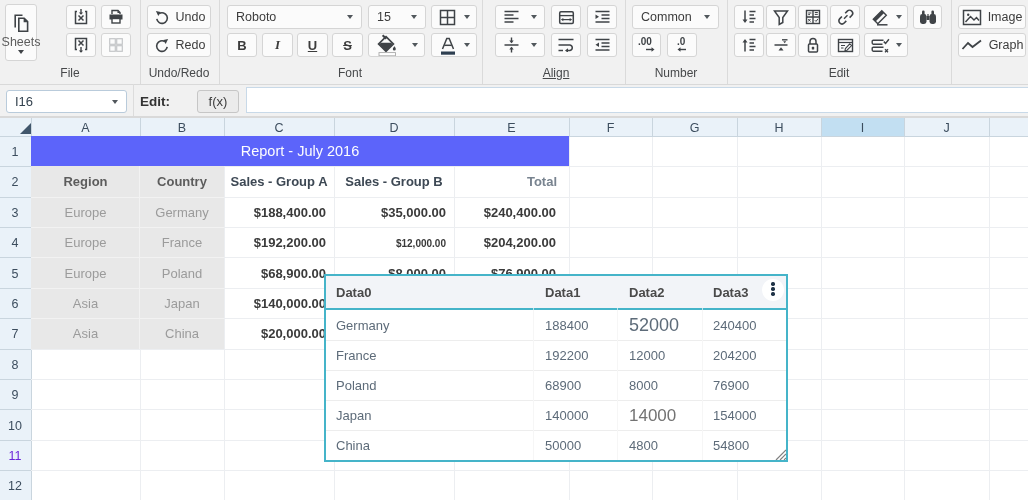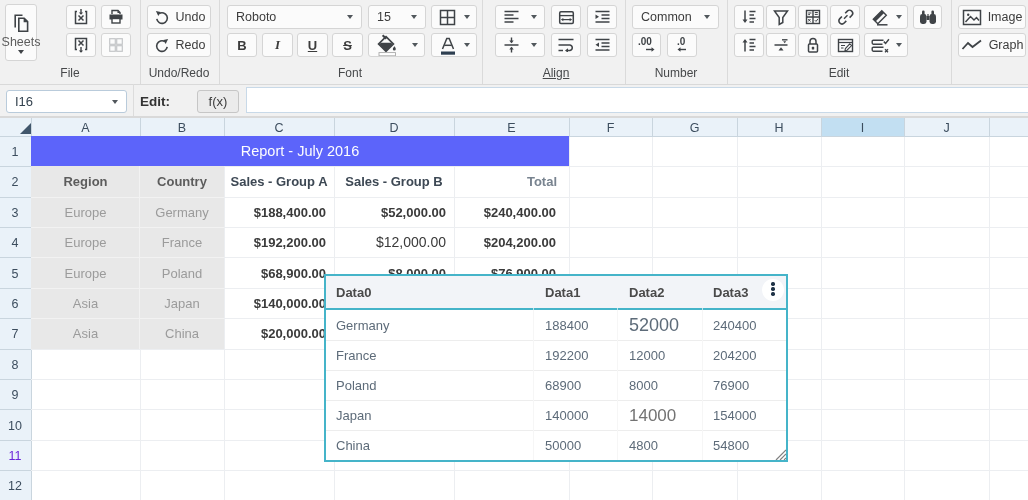--- a/index.html
+++ b/index.html
@@ -385,26 +385,26 @@
 <div style="left:31px;top:287.79999999999995px;width:193px;height:1px;background:#f2f2f2;"></div>
 <div style="left:31px;top:318.2px;width:193px;height:1px;background:#f2f2f2;"></div>
 <div class="t" style="left:85.5px;top:181.4px;transform:translate(-50%,-50%);"><span style="font-size:13px;font-weight:bold;color:#5c5c5c;">Region</span></div>
 <div class="t" style="left:182px;top:181.4px;transform:translate(-50%,-50%);"><span style="font-size:13px;font-weight:bold;color:#5c5c5c;">Country</span></div>
 <div class="t" style="left:279px;top:181.4px;transform:translate(-50%,-50%);"><span style="font-size:13px;font-weight:bold;color:#3d4854;">Sales - Group A</span></div>
 <div class="t" style="left:394px;top:181.4px;transform:translate(-50%,-50%);"><span style="font-size:13px;font-weight:bold;color:#3d4854;">Sales - Group B</span></div>
 <div class="t" style="left:557px;top:181.4px;transform:translate(-100%,-50%);"><span style="font-size:13px;font-weight:bold;color:#78838f;">Total</span></div>
 <div class="t" style="left:85.5px;top:211.79999999999998px;transform:translate(-50%,-50%);"><span style="font-size:13px;color:#9b9b9b;">Europe</span></div>
 <div class="t" style="left:182px;top:211.79999999999998px;transform:translate(-50%,-50%);"><span style="font-size:13px;color:#9b9b9b;">Germany</span></div>
 <div class="t" style="left:326px;top:211.79999999999998px;transform:translate(-100%,-50%);"><span style="font-size:13px;font-weight:600;color:#3a3a3a;">$188,400.00</span></div>
-<div class="t" style="left:446px;top:211.79999999999998px;transform:translate(-100%,-50%);"><span style="font-size:13px;font-weight:600;color:#3a3a3a;">$52,000.00</span></div>
+<div class="t" style="left:446px;top:211.79999999999998px;transform:translate(-100%,-50%);"><span style="font-size:13px;font-weight:600;color:#3a3a3a;">$35,000.00</span></div>
 <div class="t" style="left:556px;top:211.79999999999998px;transform:translate(-100%,-50%);"><span style="font-size:13px;font-weight:600;color:#3a3a3a;">$240,400.00</span></div>
 <div class="t" style="left:85.5px;top:242.2px;transform:translate(-50%,-50%);"><span style="font-size:13px;color:#9b9b9b;">Europe</span></div>
 <div class="t" style="left:182px;top:242.2px;transform:translate(-50%,-50%);"><span style="font-size:13px;color:#9b9b9b;">France</span></div>
 <div class="t" style="left:326px;top:242.2px;transform:translate(-100%,-50%);"><span style="font-size:13px;font-weight:600;color:#3a3a3a;">$192,200.00</span></div>
-<div class="t" style="left:446px;top:242.2px;transform:translate(-100%,-50%);"><span style="font-size:14px;font-weight:400;color:#3a3a3a;">$12,000.00</span></div>
+<div class="t" style="left:446px;top:242.2px;transform:translate(-100%,-50%);"><span style="font-size:10px;font-weight:700;color:#3a3a3a;">$12,000.00</span></div>
 <div class="t" style="left:556px;top:242.2px;transform:translate(-100%,-50%);"><span style="font-size:13px;font-weight:600;color:#3a3a3a;">$204,200.00</span></div>
 <div class="t" style="left:85.5px;top:272.59999999999997px;transform:translate(-50%,-50%);"><span style="font-size:13px;color:#9b9b9b;">Europe</span></div>
 <div class="t" style="left:182px;top:272.59999999999997px;transform:translate(-50%,-50%);"><span style="font-size:13px;color:#9b9b9b;">Poland</span></div>
 <div class="t" style="left:326px;top:272.59999999999997px;transform:translate(-100%,-50%);"><span style="font-size:13px;font-weight:600;color:#3a3a3a;">$68,900.00</span></div>
 <div class="t" style="left:446px;top:272.59999999999997px;transform:translate(-100%,-50%);"><span style="font-size:13px;font-weight:600;color:#3a3a3a;">$8,000.00</span></div>
 <div class="t" style="left:556px;top:272.59999999999997px;transform:translate(-100%,-50%);"><span style="font-size:13px;font-weight:600;color:#3a3a3a;">$76,900.00</span></div>
 <div class="t" style="left:85.5px;top:303.0px;transform:translate(-50%,-50%);"><span style="font-size:13px;color:#9b9b9b;">Asia</span></div>
 <div class="t" style="left:182px;top:303.0px;transform:translate(-50%,-50%);"><span style="font-size:13px;color:#9b9b9b;">Japan</span></div>
 <div class="t" style="left:326px;top:303.0px;transform:translate(-100%,-50%);"><span style="font-size:13px;font-weight:600;color:#3a3a3a;">$140,000.00</span></div>
 <div class="t" style="left:446px;top:303.0px;transform:translate(-100%,-50%);"><span style="font-size:13px;font-weight:600;color:#3a3a3a;">$14,000.00</span></div>

